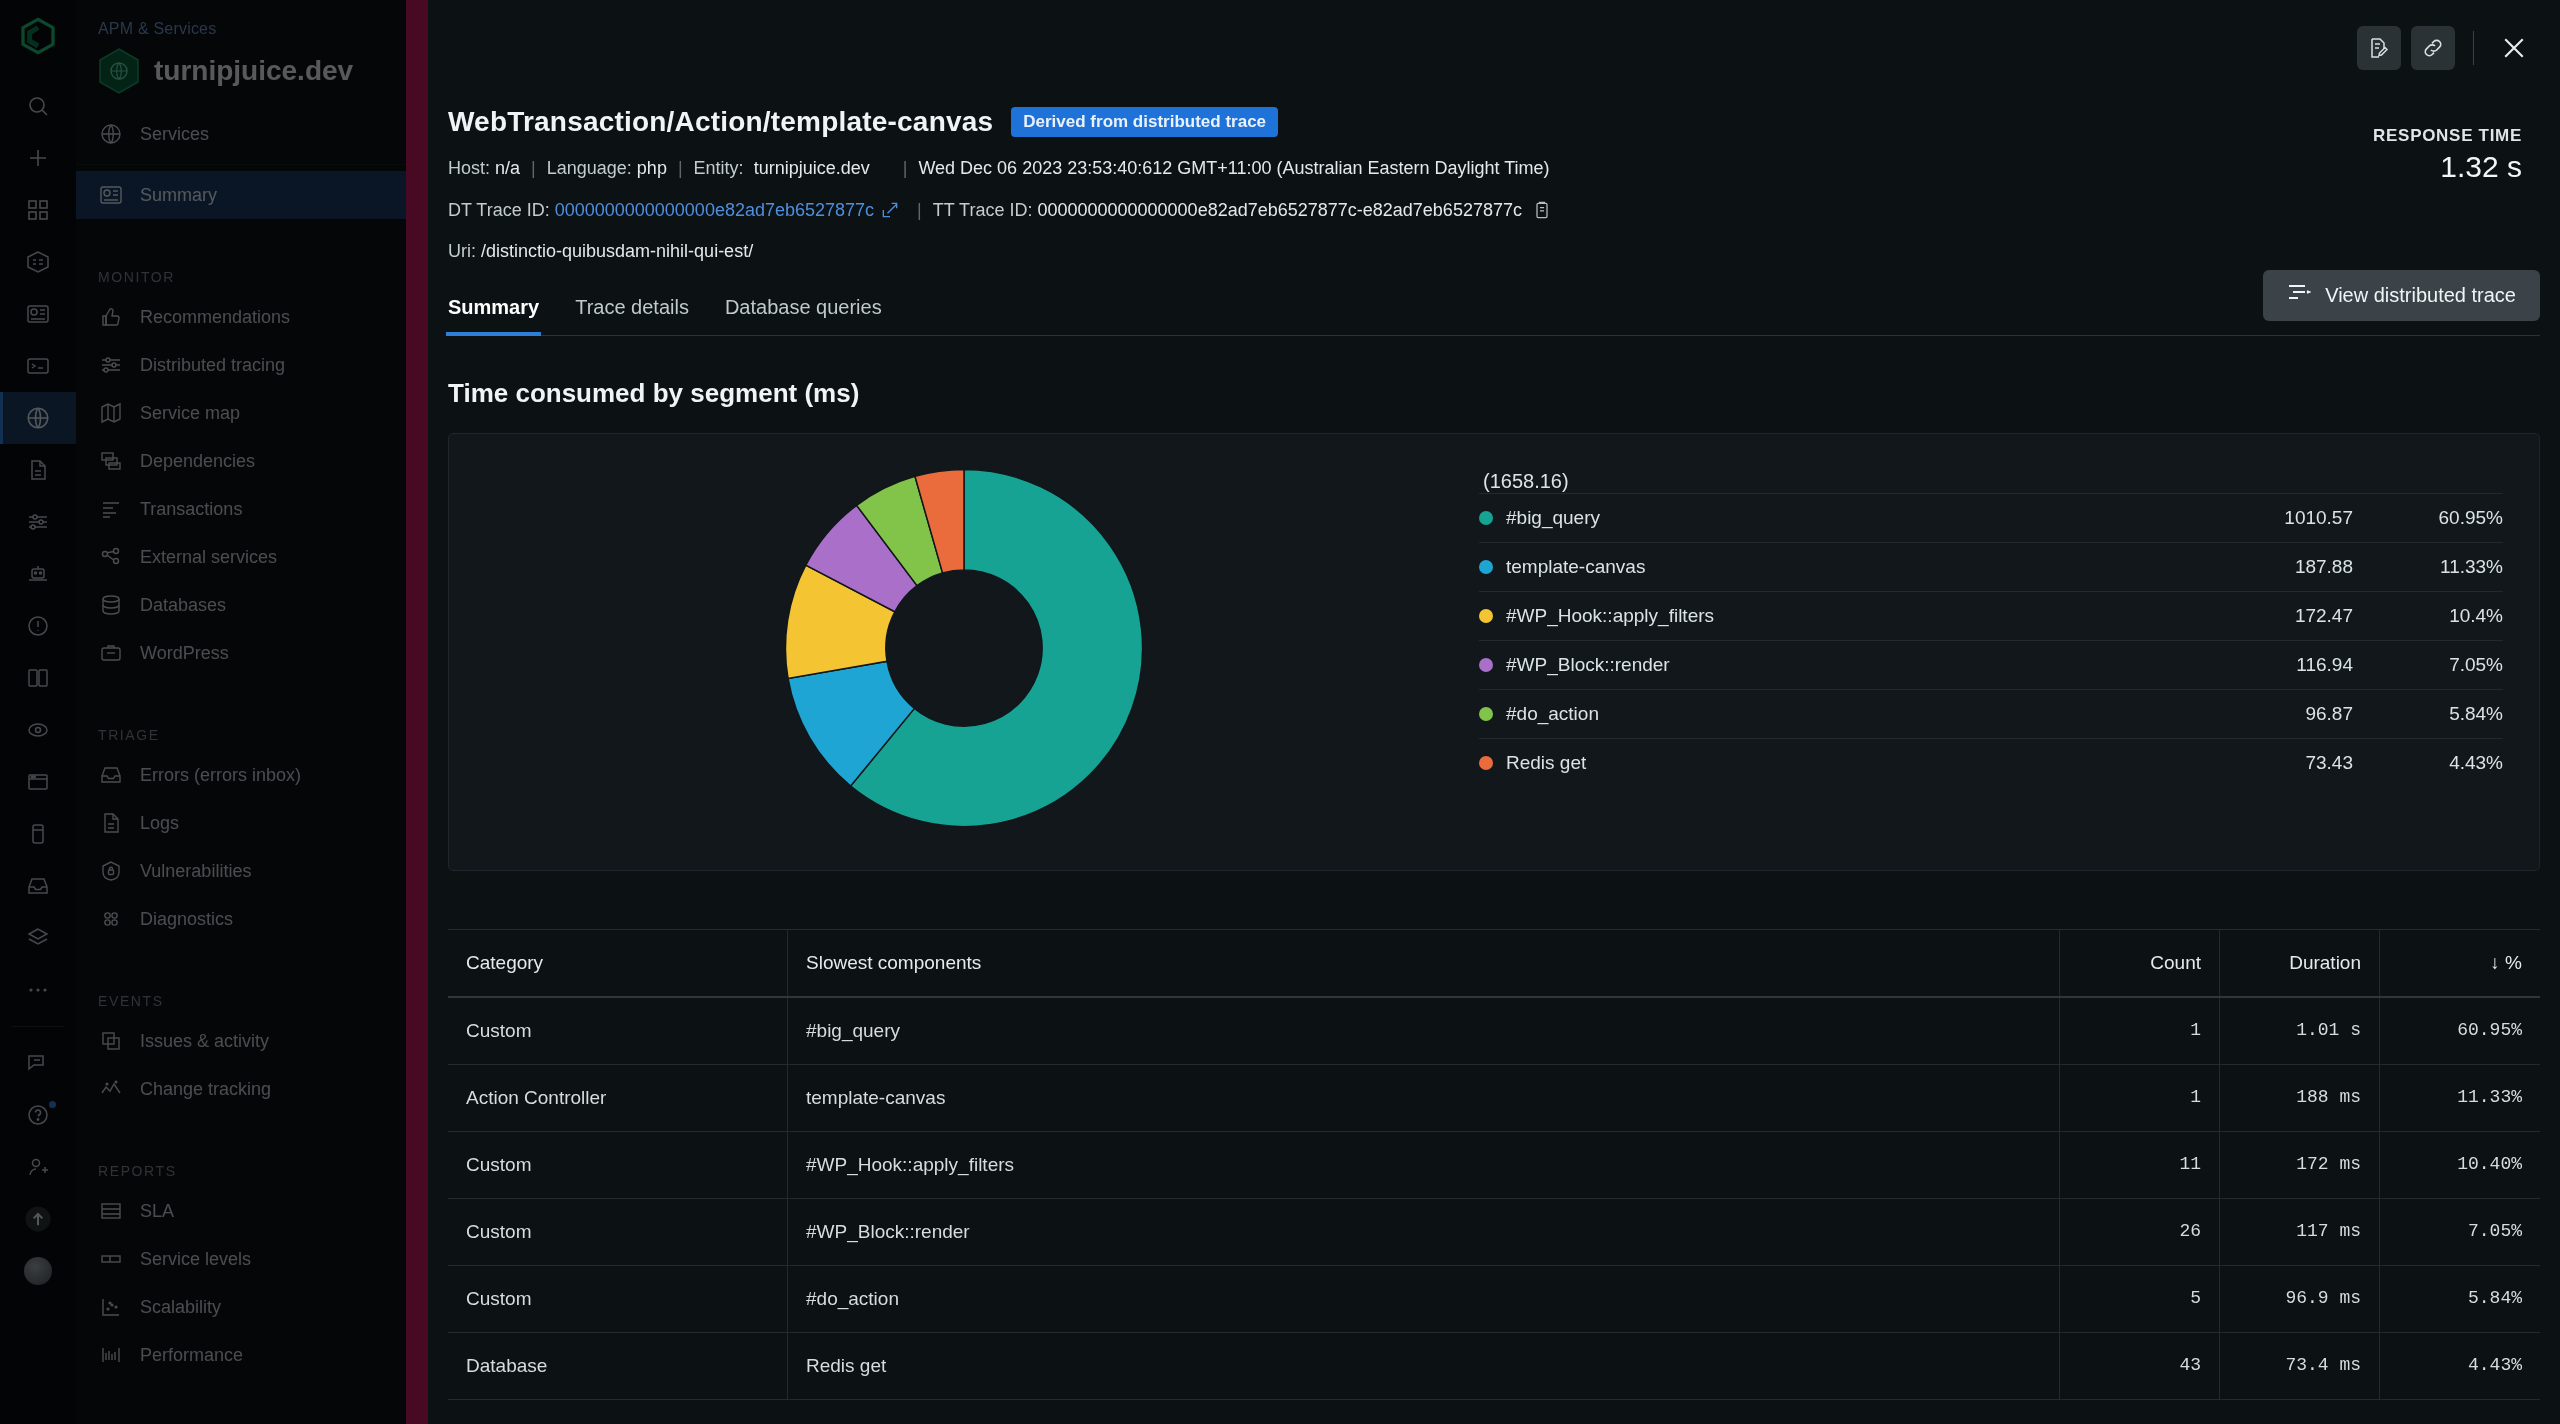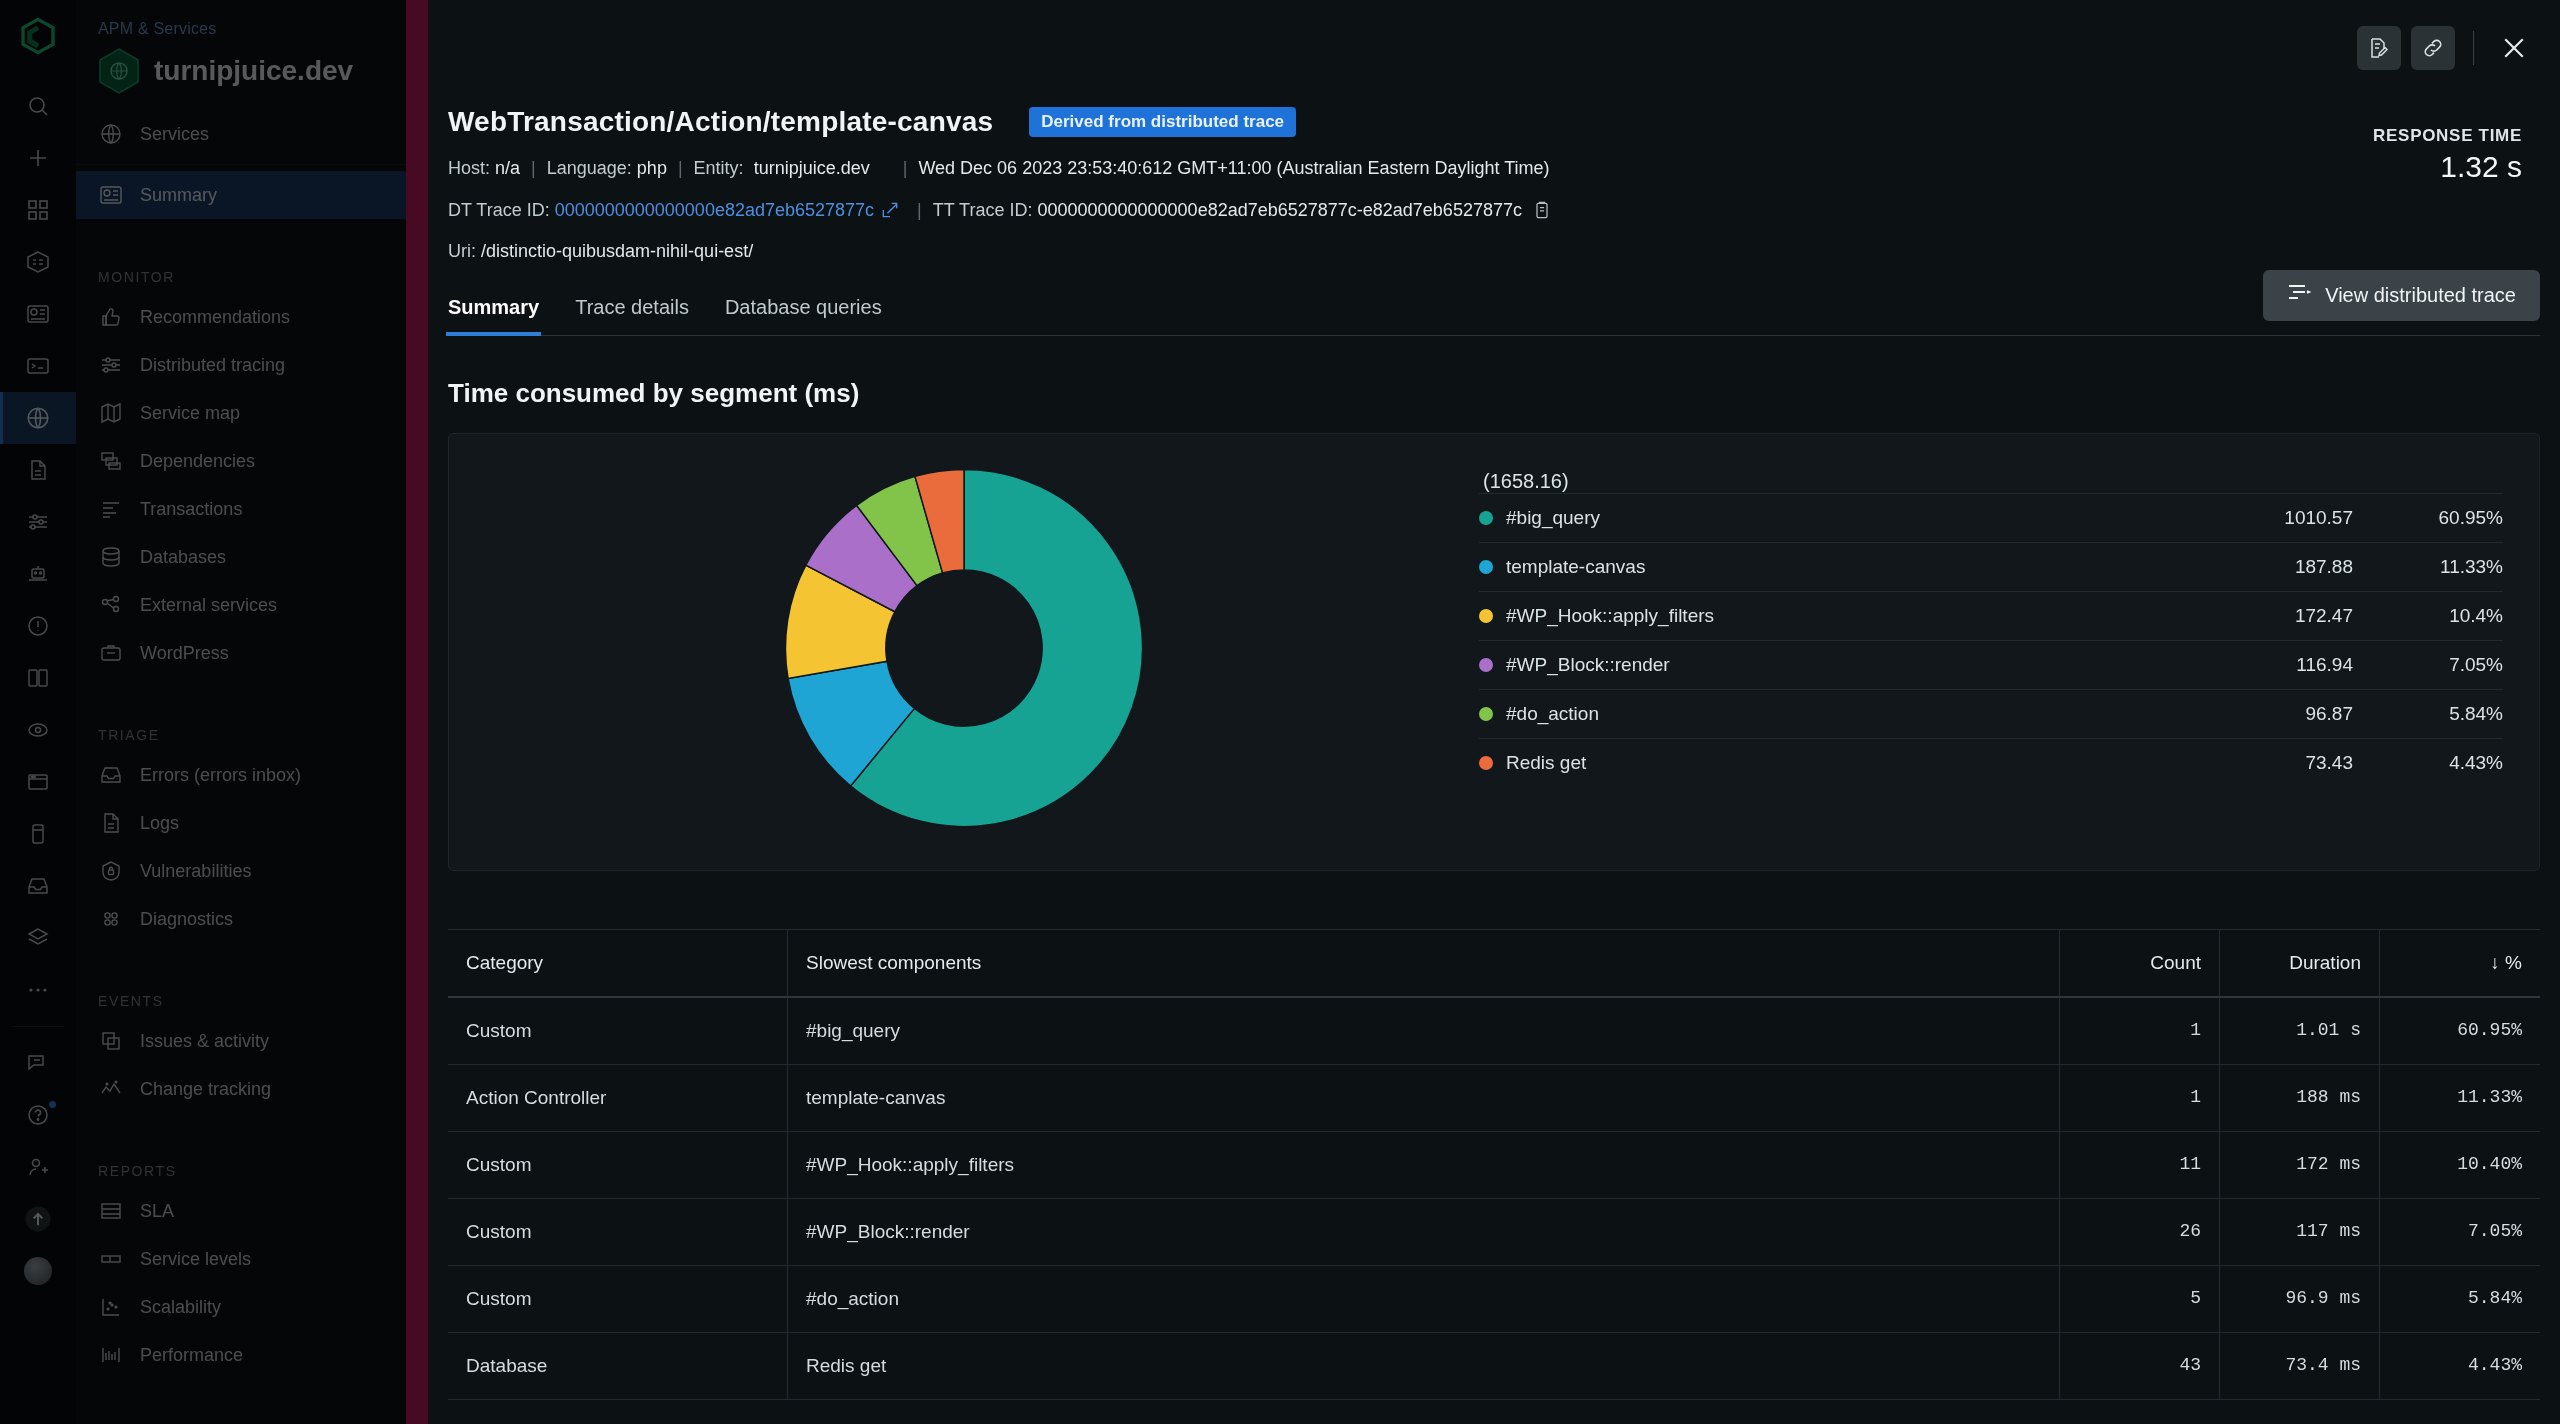--- a/index.html
+++ b/index.html
@@ -85,21 +85,21 @@
     display: flex; align-items: center; justify-content: center; color: #d9e0e4;
   }
   .tb-div { width: 1px; height: 34px; background: #3a4247; margin: 0 8px; }
   .tb-close { width: 44px; height: 44px; display:flex; align-items:center; justify-content:center; color:#e6ecef; }
 
   .modal-body { padding: 0 20px; }
   .title-row { display: flex; align-items: center; gap: 18px; padding-top: 106px; }
   .modal-title { color: #f0f4f6; font-size: 28px; font-weight: 700; letter-spacing: .2px; }
   .badge-derived {
     background: #1f72d8; color: #eaf2fd; font-size: 17px; font-weight: 600;
-    padding: 5px 12px; border-radius: 4px; white-space: nowrap; margin-left: 18px;
+    padding: 5px 12px; border-radius: 4px; white-space: nowrap;
   }
   .meta-line { color: #c3ccd1; font-size: 18px; margin-top: 20px; display:flex; align-items:center; flex-wrap: wrap; }
   .meta-sep { color: #5d676d; margin: 0 11px; }
   .meta-gap { display:inline-block; width: 22px; }
   .meta-strong { color: #e3e9ec; }
   .tracelink { color: #4e8fe0; }
   .icon-inline { display:inline-flex; align-items:center; margin: 0 6px; color: #4e8fe0; vertical-align: middle; }
   .icon-copy { display:inline-flex; align-items:center; margin-left: 10px; color: #b4bec4; vertical-align: middle; }
 
   .resp-block { position: absolute; right: 38px; top: 126px; text-align: right; margin-left: 12px; }
@@ -394,37 +394,37 @@
         <span class="ni">
             <svg width="24" height="24" viewBox="0 0 24 24" fill="none" stroke="currentColor" stroke-width="1.4">
               <path d="M4 6h16M4 11h10M4 16h13M4 20h7"></path>
             </svg>
           </span>
         <span>Transactions</span>
       </div>
       <div class="nav-item">
         <span class="ni">
             <svg width="24" height="24" viewBox="0 0 24 24" fill="none" stroke="currentColor" stroke-width="1.4">
-              <ellipse cx="12" cy="6" rx="8" ry="3"></ellipse>
-              <path d="M4 6v12c0 1.7 3.6 3 8 3s8-1.3 8-3V6"></path>
-              <path d="M4 12c0 1.7 3.6 3 8 3s8-1.3 8-3"></path>
-            </svg>
-          </span>
-        <span>Databases</span>
-      </div>
-      <div class="nav-item">
-        <span class="ni">
-            <svg width="24" height="24" viewBox="0 0 24 24" fill="none" stroke="currentColor" stroke-width="1.4">
               <circle cx="6" cy="9" r="2.5"></circle>
               <circle cx="17" cy="6" r="2.5"></circle>
               <circle cx="17" cy="16" r="2.5"></circle>
               <path d="M8.3 10.3 14.7 15M8.3 7.7 14.7 6.5"></path>
             </svg>
           </span>
         <span>External services</span>
+      </div>
+      <div class="nav-item">
+        <span class="ni">
+            <svg width="24" height="24" viewBox="0 0 24 24" fill="none" stroke="currentColor" stroke-width="1.4">
+              <ellipse cx="12" cy="6" rx="8" ry="3"></ellipse>
+              <path d="M4 6v12c0 1.7 3.6 3 8 3s8-1.3 8-3V6"></path>
+              <path d="M4 12c0 1.7 3.6 3 8 3s8-1.3 8-3"></path>
+            </svg>
+          </span>
+        <span>Databases</span>
       </div>
       <div class="nav-item">
         <span class="ni">
             <svg width="24" height="24" viewBox="0 0 24 24" fill="none" stroke="currentColor" stroke-width="1.4">
               <rect x="3" y="7" width="18" height="12" rx="2"></rect>
               <path d="M9 7V5h6v2"></path>
               <path d="M8 12h8"></path>
             </svg>
           </span>
         <span>WordPress</span>

